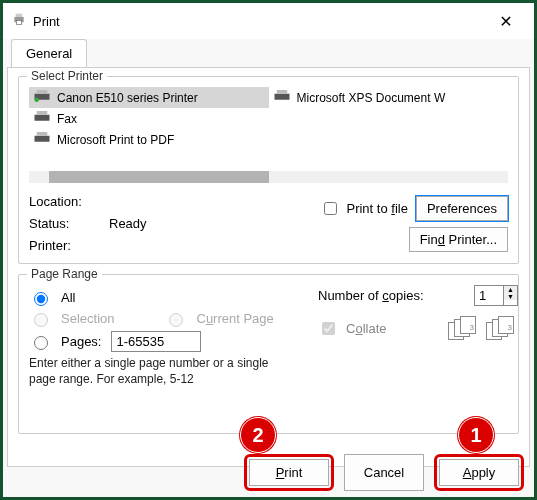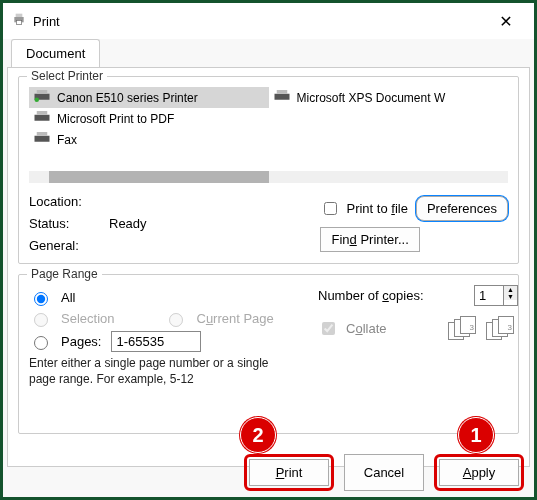--- a/index.html
+++ b/index.html
@@ -17,24 +17,24 @@
 .printer-list { background: #fff; border: none; height: 80px; }
 .printer-row { display: flex; }
 .printer-item { display: flex; align-items: center; padding: 2px 4px; font-size: 12px; width: 280px; }
 .printer-item.selected { background: #d6d6d6; }
 .printer-icon svg { width: 18px; height: 14px; margin-right: 6px; }
 .scrollbar-h { height: 12px; background: #f0f0f0; margin-top: 4px; position: relative; }
 .scroll-thumb { position: absolute; left: 20px; width: 220px; height: 12px; background: #b3b3b3; }
 .status-row { display: flex; align-items: center; margin-top: 8px; font-size: 13px; }
 .status-labels { width: 80px; line-height: 22px; }
 .status-values { width: 120px; line-height: 22px; }
-.status-right { margin-left: auto; display: flex; flex-direction: column; align-items: flex-start; gap: 6px; }
+.status-right { margin-left: auto; display: flex; flex-direction: column; align-items: flex-end; gap: 6px; }
 .check-row { display: flex; align-items: center; gap: 6px; font-size: 13px; }
 .win-button { border: 1px solid #aaa; background: #fdfdfd; font-size: 13px; padding: 4px 10px; min-width: 88px; cursor: pointer; }
-.win-button.highlighted { box-shadow: 0 0 0 1px #0a84ff; border-radius: 8px; }
+.win-button.highlighted { box-shadow: 0 0 0 1px #0a84ff; }
 .range-row { display: flex; align-items: center; margin: 4px 0; font-size: 13px; gap: 10px; }
 .radio { width: 14px; height: 14px; }
 .radio[disabled] + span { color: #aaa; }
 .pages-input { width: 90px; font-size: 13px; padding: 2px 4px; border: 1px solid #888; }
 .hint { font-size: 12px; color: #222; margin-top: 4px; line-height: 1.3; max-width: 250px; }
 .copies-area { position: absolute; right: 0; top: 10px; width: 200px; font-size: 13px; }
 .copies-row { display: flex; align-items: center; gap: 6px; margin-bottom: 10px; justify-content:flex-end;}
 .copies-label{flex:1;}
 .spinner { display: inline-flex; border: 1px solid #888; }
 .spinner input { width: 28px; border: none; font-size: 13px; padding: 2px 4px; text-align:left;}
@@ -63,21 +63,21 @@
           <rect x="5" y="9" width="14" height="8" fill="#999"></rect>
           <rect x="7" y="4" width="10" height="5" fill="#ccc"></rect>
           <rect x="8" y="14" width="8" height="6" fill="#fff" stroke="#666"></rect>
         </svg>
     </span>
     <span class="title-text">Print</span>
     <span class="close-x">✕</span>
   </div>
 
   <div class="tabstrip">
-    <div class="tab">Document</div>
+    <div class="tab">General</div>
   </div>
 
   <div class="content">
 
     <div class="groupbox">
       <span class="groupbox-label">Select Printer</span>
       <div class="printer-list">
         <div class="printer-row">
           <div class="printer-item selected">
             <span class="printer-icon"><svg viewBox="0 0 24 18">
@@ -94,42 +94,42 @@
                 </svg></span>
             <span>Microsoft XPS Document W</span>
           </div>
         </div>
         <div class="printer-row">
           <div class="printer-item">
             <span class="printer-icon"><svg viewBox="0 0 24 18">
                   <rect x="2" y="6" width="20" height="8" fill="#555"></rect>
                   <rect x="5" y="1" width="14" height="5" fill="#bbb"></rect>
                 </svg></span>
-            <span>Microsoft Print to PDF</span>
+            <span>Fax</span>
           </div>
         </div>
         <div class="printer-row">
           <div class="printer-item">
             <span class="printer-icon"><svg viewBox="0 0 24 18">
                   <rect x="2" y="6" width="20" height="8" fill="#555"></rect>
                   <rect x="5" y="1" width="14" height="5" fill="#bbb"></rect>
                 </svg></span>
-            <span>Fax</span>
+            <span>Microsoft Print to PDF</span>
           </div>
         </div>
       </div>
       <div class="scrollbar-h">
         <div class="scroll-thumb"></div>
       </div>
 
       <div class="status-row">
         <div class="status-labels">
           <div>Location:</div>
           <div>Status:</div>
-          <div>General:</div>
+          <div>Printer:</div>
         </div>
         <div class="status-values">
           <div>Ready</div>
           <div></div>
           <div></div>
         </div>
         <div class="status-right">
           <div style="display:flex;gap:8px;align-items:center;">
             <label class="check-row">
               <input type="checkbox" style="">

